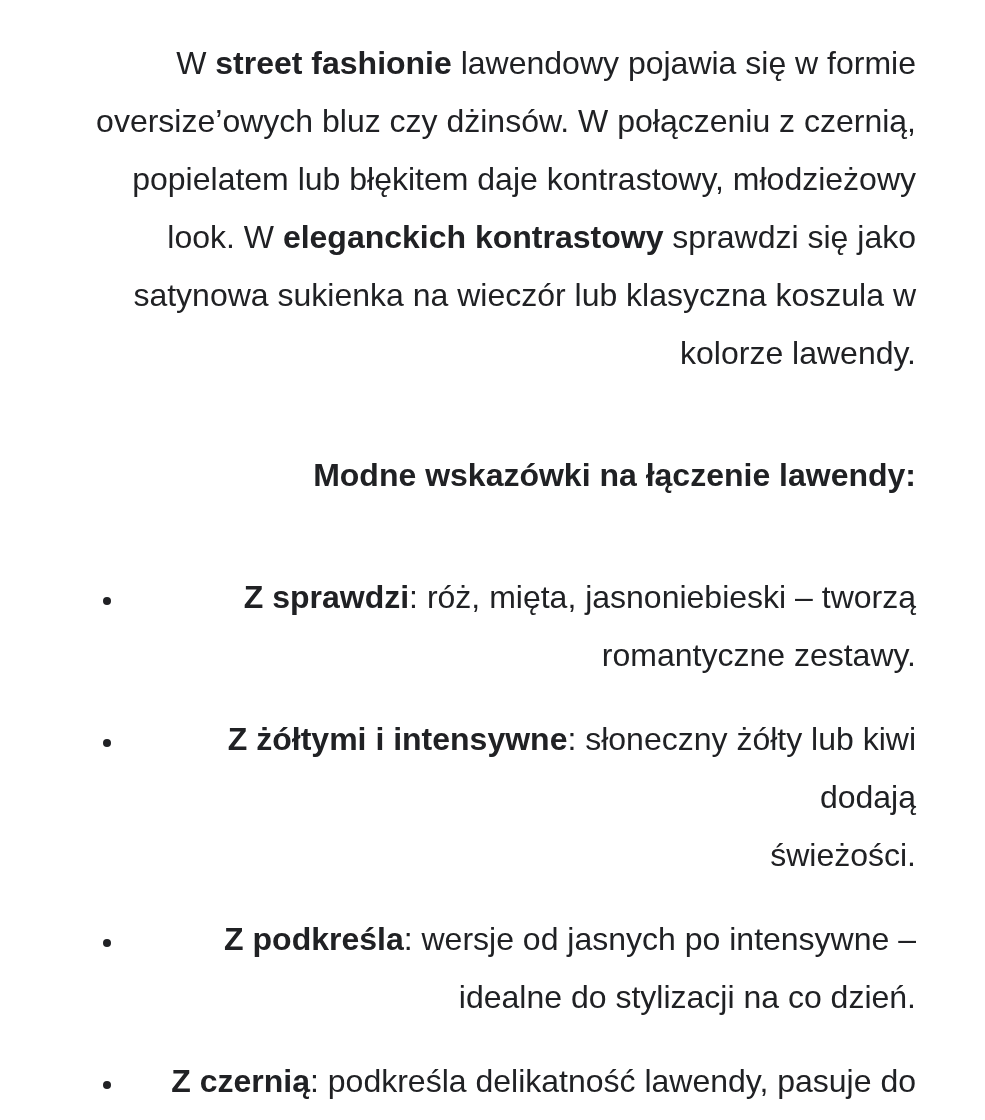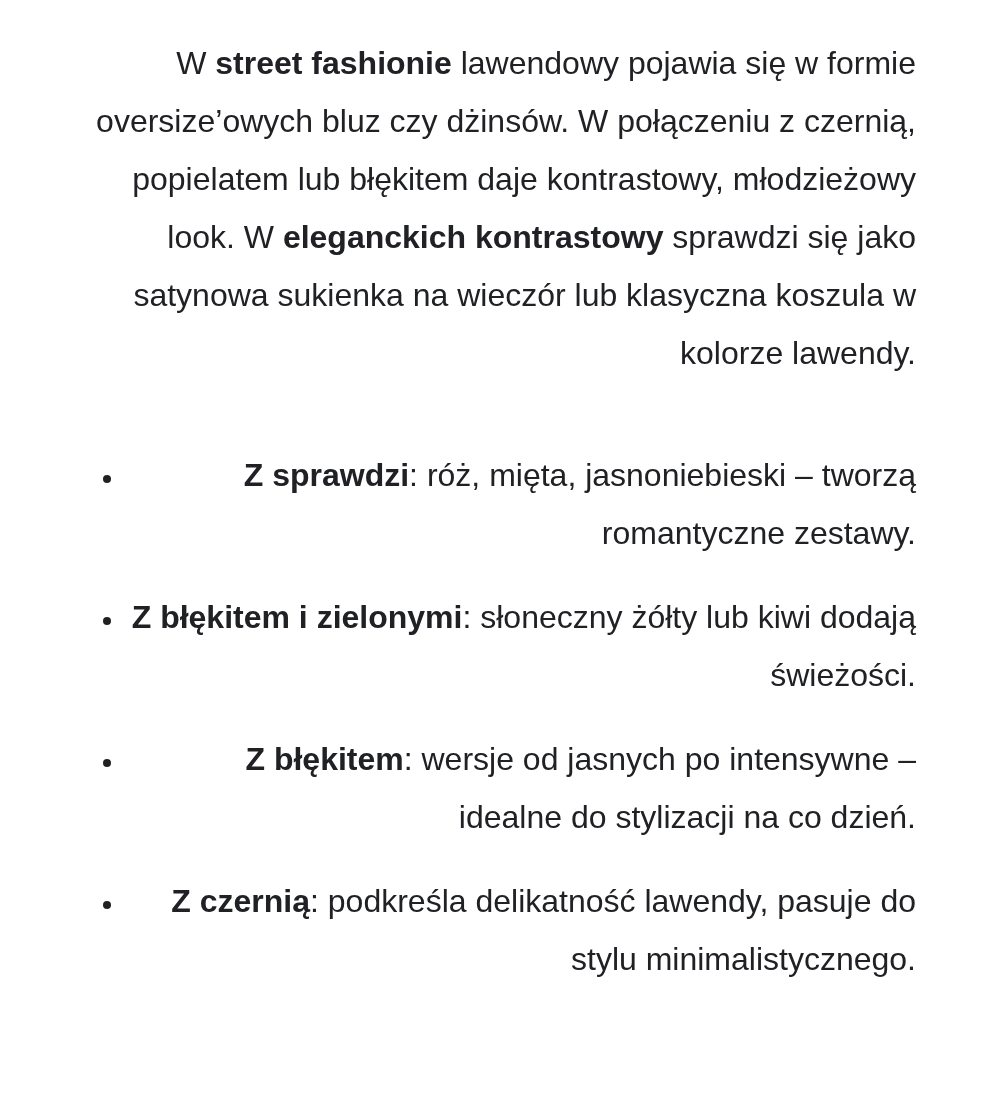--- a/index.html
+++ b/index.html
@@ -58,28 +58,29 @@
 
 <div class="article">
 
   <p class="intro"><span>W </span><strong>street fashionie</strong><span> lawendowy pojawia się w formie
 oversize’owych bluz czy dżinsów. W połączeniu z czernią,
 popielatem lub błękitem daje kontrastowy, młodzieżowy
 look. W </span><strong>eleganckich kontrastowy</strong><span> sprawdzi się jako
 satynowa sukienka na wieczór lub klasyczna koszula w
 kolorze lawendy.</span></p>
 
+  <p class="tips-heading">Modne wskazówki na łączenie lawendy:</p>
 
   <ul class="tips-list">
     <li class="tip-item"><strong class="tip-term">Z sprawdzi</strong><span class="tip-description">: róż, mięta, jasnoniebieski – tworzą
 romantyczne zestawy.</span></li>
 
-    <li class="tip-item"><strong class="tip-term">Z błękitem i zielonymi</strong><span class="tip-description">: słoneczny żółty lub kiwi dodają
+    <li class="tip-item"><strong class="tip-term">Z żółtymi i intensywne</strong><span class="tip-description">: słoneczny żółty lub kiwi dodają
 świeżości.</span></li>
 
-    <li class="tip-item"><strong class="tip-term">Z błękitem</strong><span class="tip-description">: wersje od jasnych po intensywne –
+    <li class="tip-item"><strong class="tip-term">Z podkreśla</strong><span class="tip-description">: wersje od jasnych po intensywne –
 idealne do stylizacji na co dzień.</span></li>
 
     <li class="tip-item"><strong class="tip-term">Z czernią</strong><span class="tip-description">: podkreśla delikatność lawendy, pasuje do
 stylu minimalistycznego.</span></li>
   </ul>
 
 </div>
 
 </body></html>

